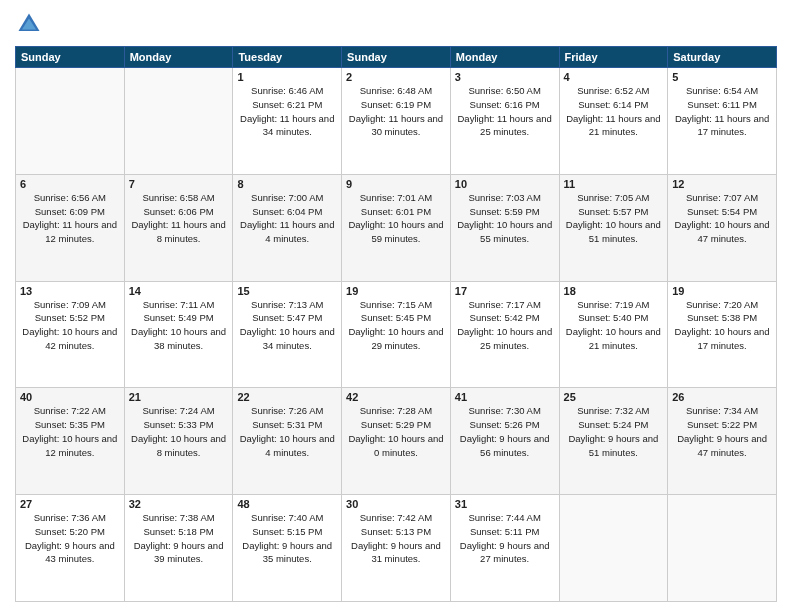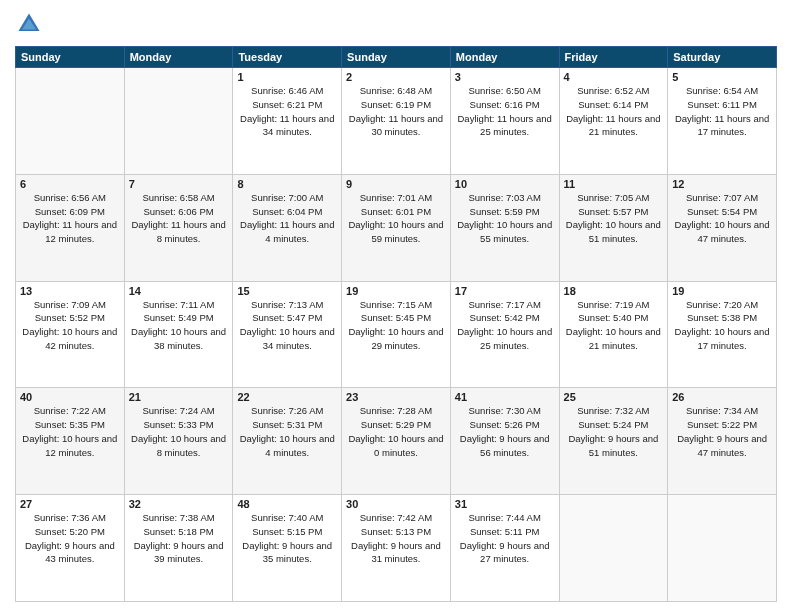--- a/index.html
+++ b/index.html
@@ -220,21 +220,21 @@
           </td>
           <td>
             <span class="day-num">21</span>
             <div class="day-info">Sunrise: 7:24 AM<br>Sunset: 5:33 PM<br>Daylight: 10 hours and 8 minutes.</div>
           </td>
           <td>
             <span class="day-num">22</span>
             <div class="day-info">Sunrise: 7:26 AM<br>Sunset: 5:31 PM<br>Daylight: 10 hours and 4 minutes.</div>
           </td>
           <td>
-            <span class="day-num">23</span>
+            <span class="day-num">42</span>
             <div class="day-info">Sunrise: 7:28 AM<br>Sunset: 5:29 PM<br>Daylight: 10 hours and 0 minutes.</div>
           </td>
           <td>
             <span class="day-num">41</span>
             <div class="day-info">Sunrise: 7:30 AM<br>Sunset: 5:26 PM<br>Daylight: 9 hours and 56 minutes.</div>
           </td>
           <td>
             <span class="day-num">25</span>
             <div class="day-info">Sunrise: 7:32 AM<br>Sunset: 5:24 PM<br>Daylight: 9 hours and 51 minutes.</div>
           </td>

